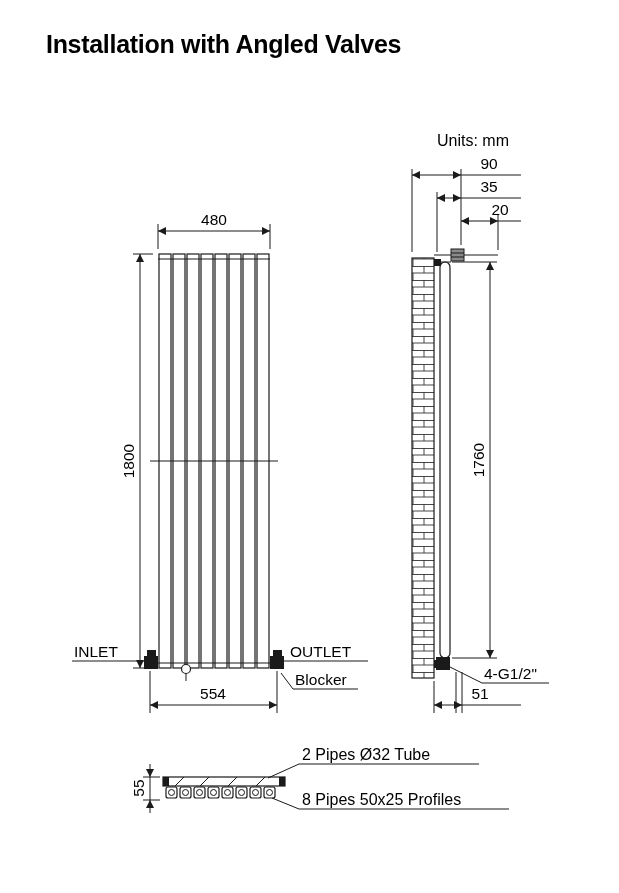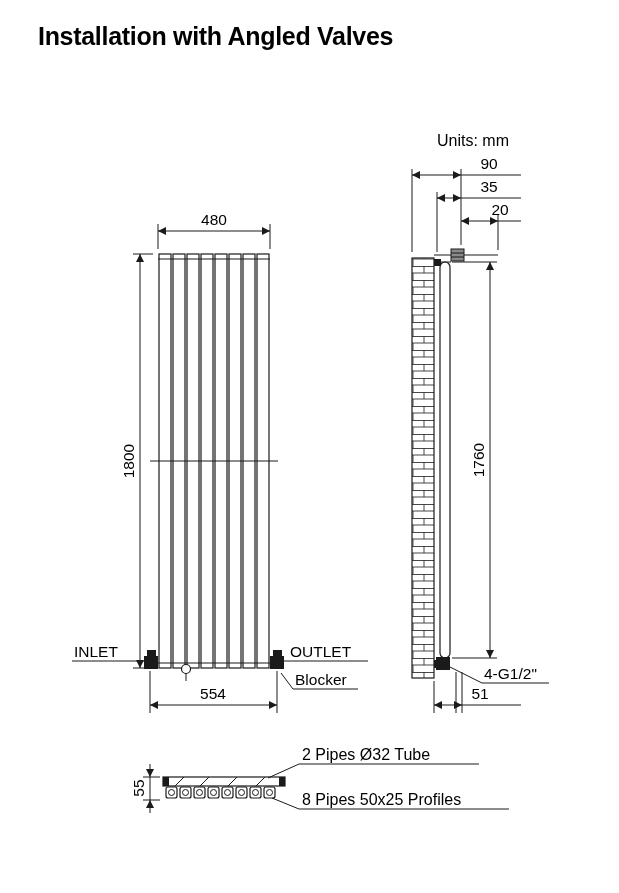--- a/index.html
+++ b/index.html
@@ -1,17 +1,17 @@
 <!DOCTYPE html>
 <html><head>
 <meta charset="utf-8">
 <style>
   html,body{margin:0;padding:0;background:#fff}
   body{width:619px;height:893px;position:relative;font-family:"Liberation Sans",sans-serif}
-  h1{position:absolute;left:30px;top:14px;margin:8px;font-size:25px;font-weight:700;color:#000;letter-spacing:-0.3px}
+  h1{position:absolute;left:30px;top:14px;margin:16px;font-size:25px;font-weight:700;color:#000;letter-spacing:-0.3px}
   svg{position:absolute;left:0;top:0}
   .s{stroke:#1a1a1a;stroke-width:1.2;fill:none}
   .sw{stroke:#1a1a1a;stroke-width:1.2;fill:#fff}
   .d{stroke:#1a1a1a;stroke-width:1;fill:none}
   .b{fill:#1a1a1a;stroke:none}
   .fit{fill:#8a8a8a;stroke:#1a1a1a;stroke-width:1}
   text{font-size:15.5px;fill:#000;font-family:"Liberation Sans",sans-serif}
   .big{font-size:16px}
 </style>
 </head>

